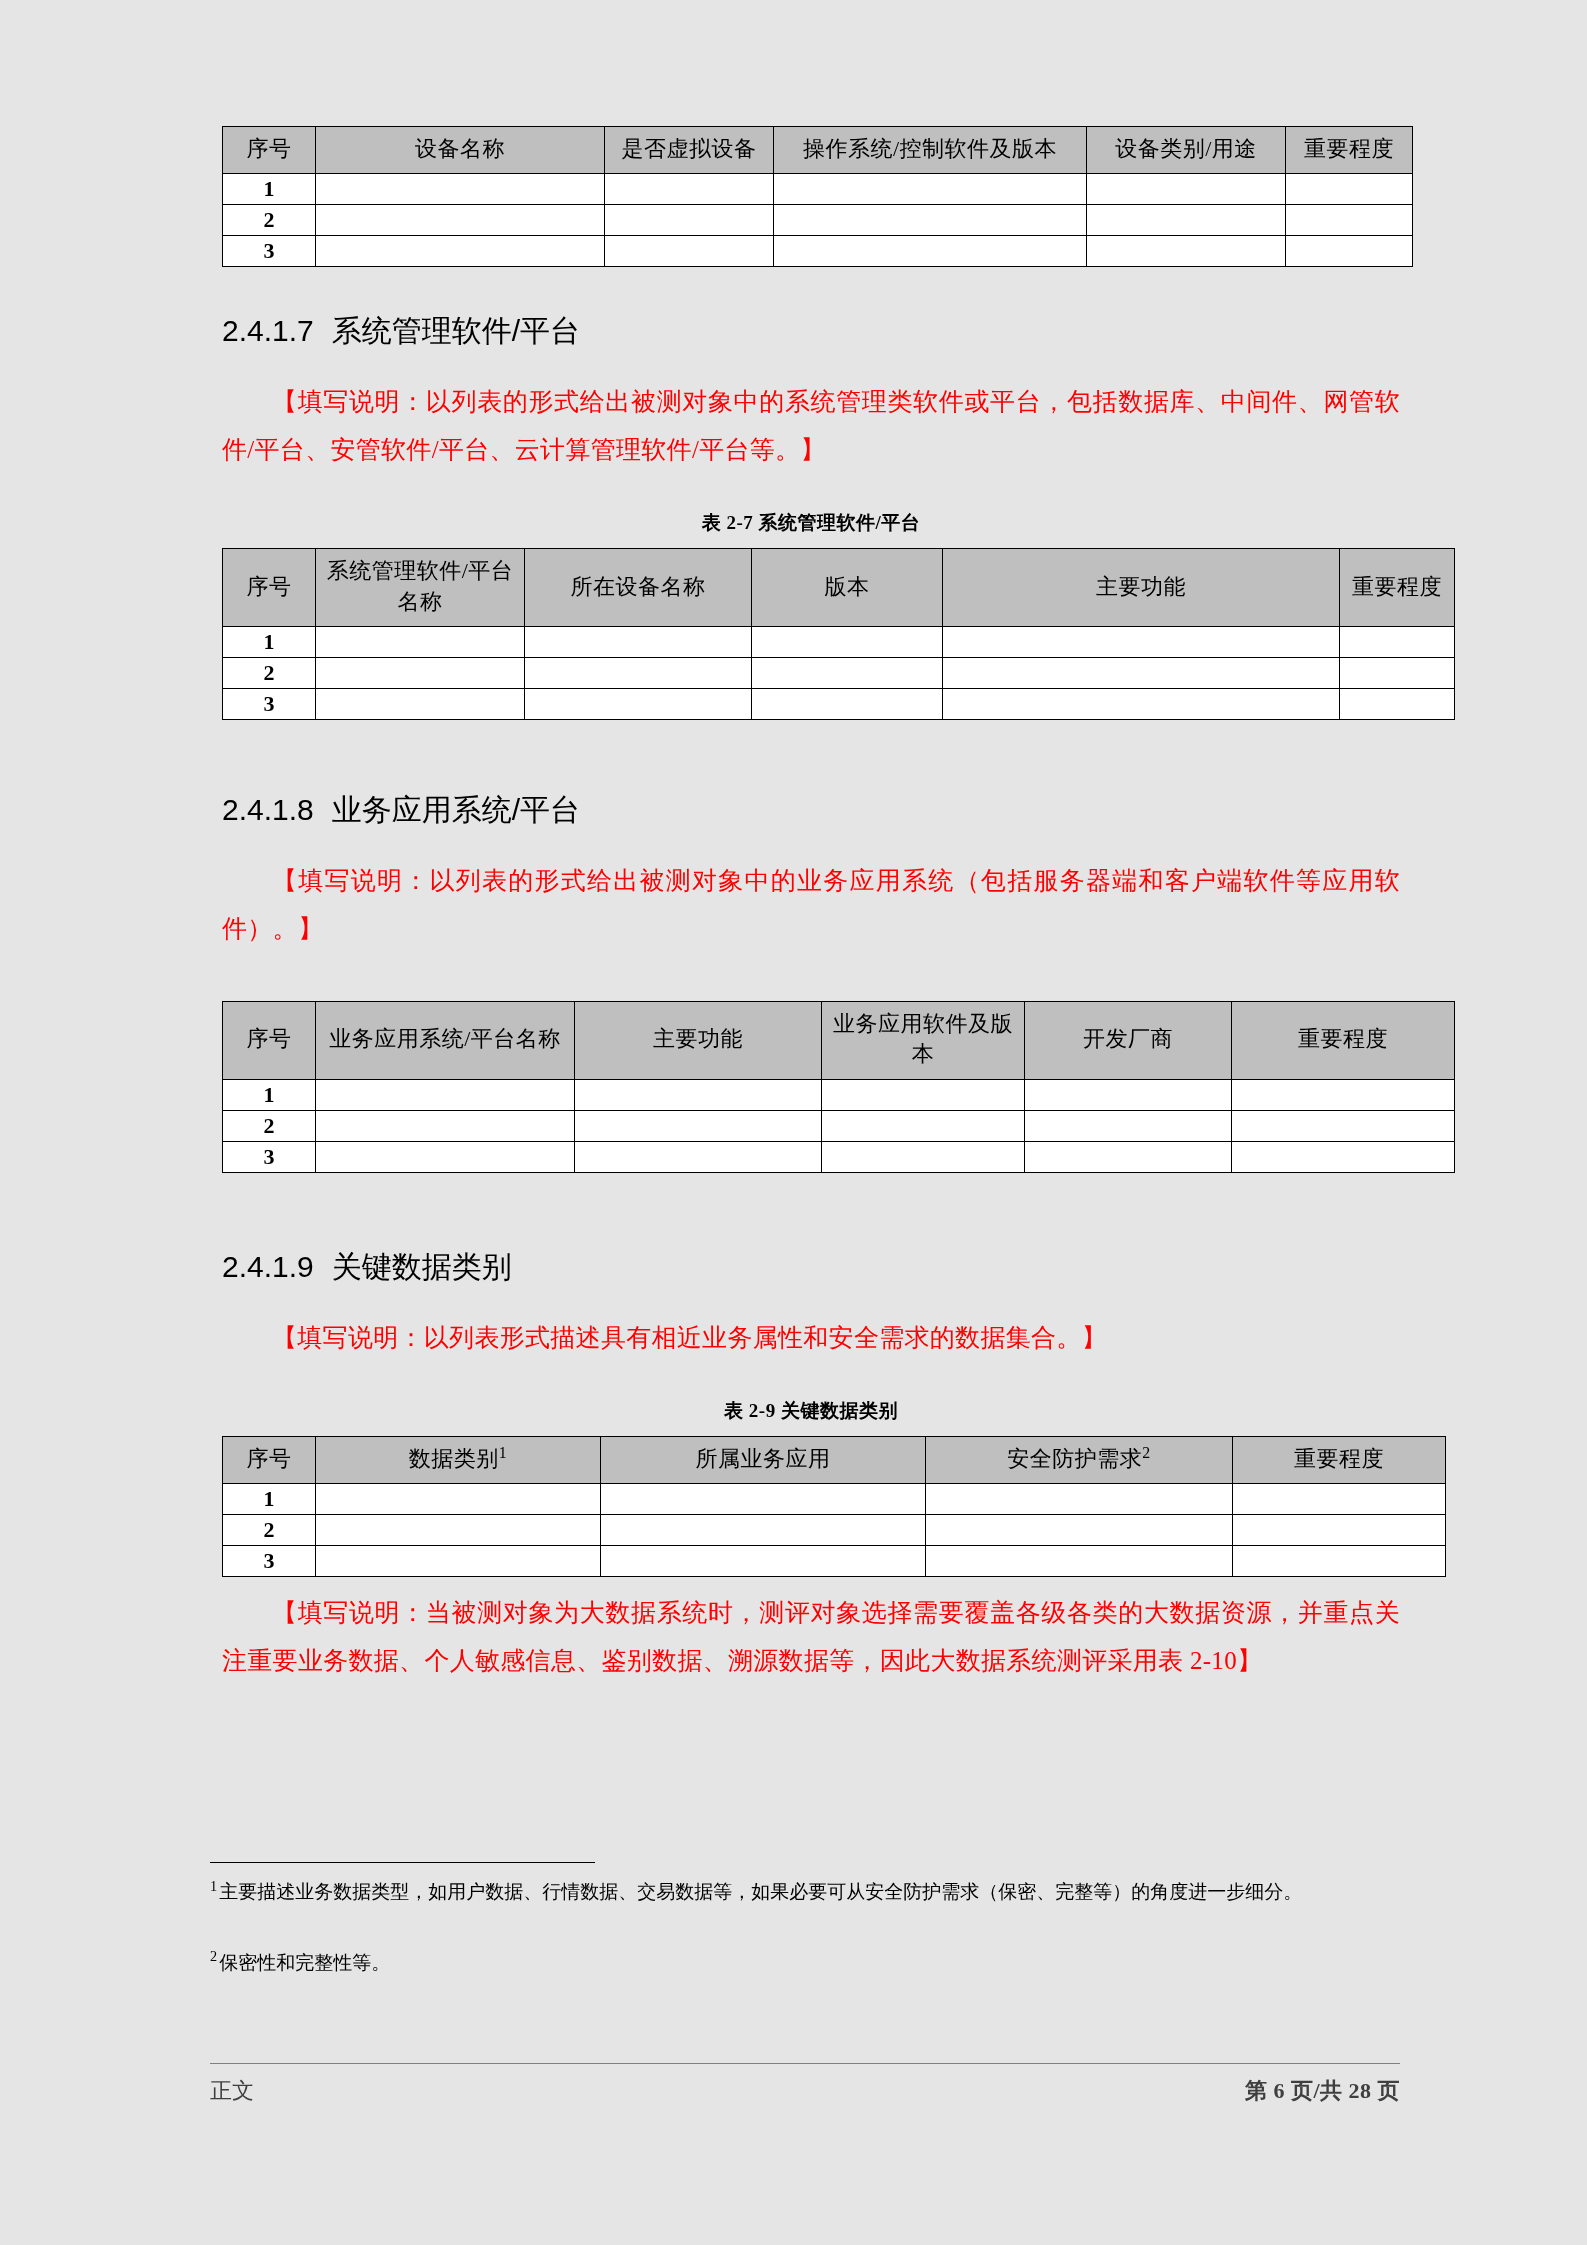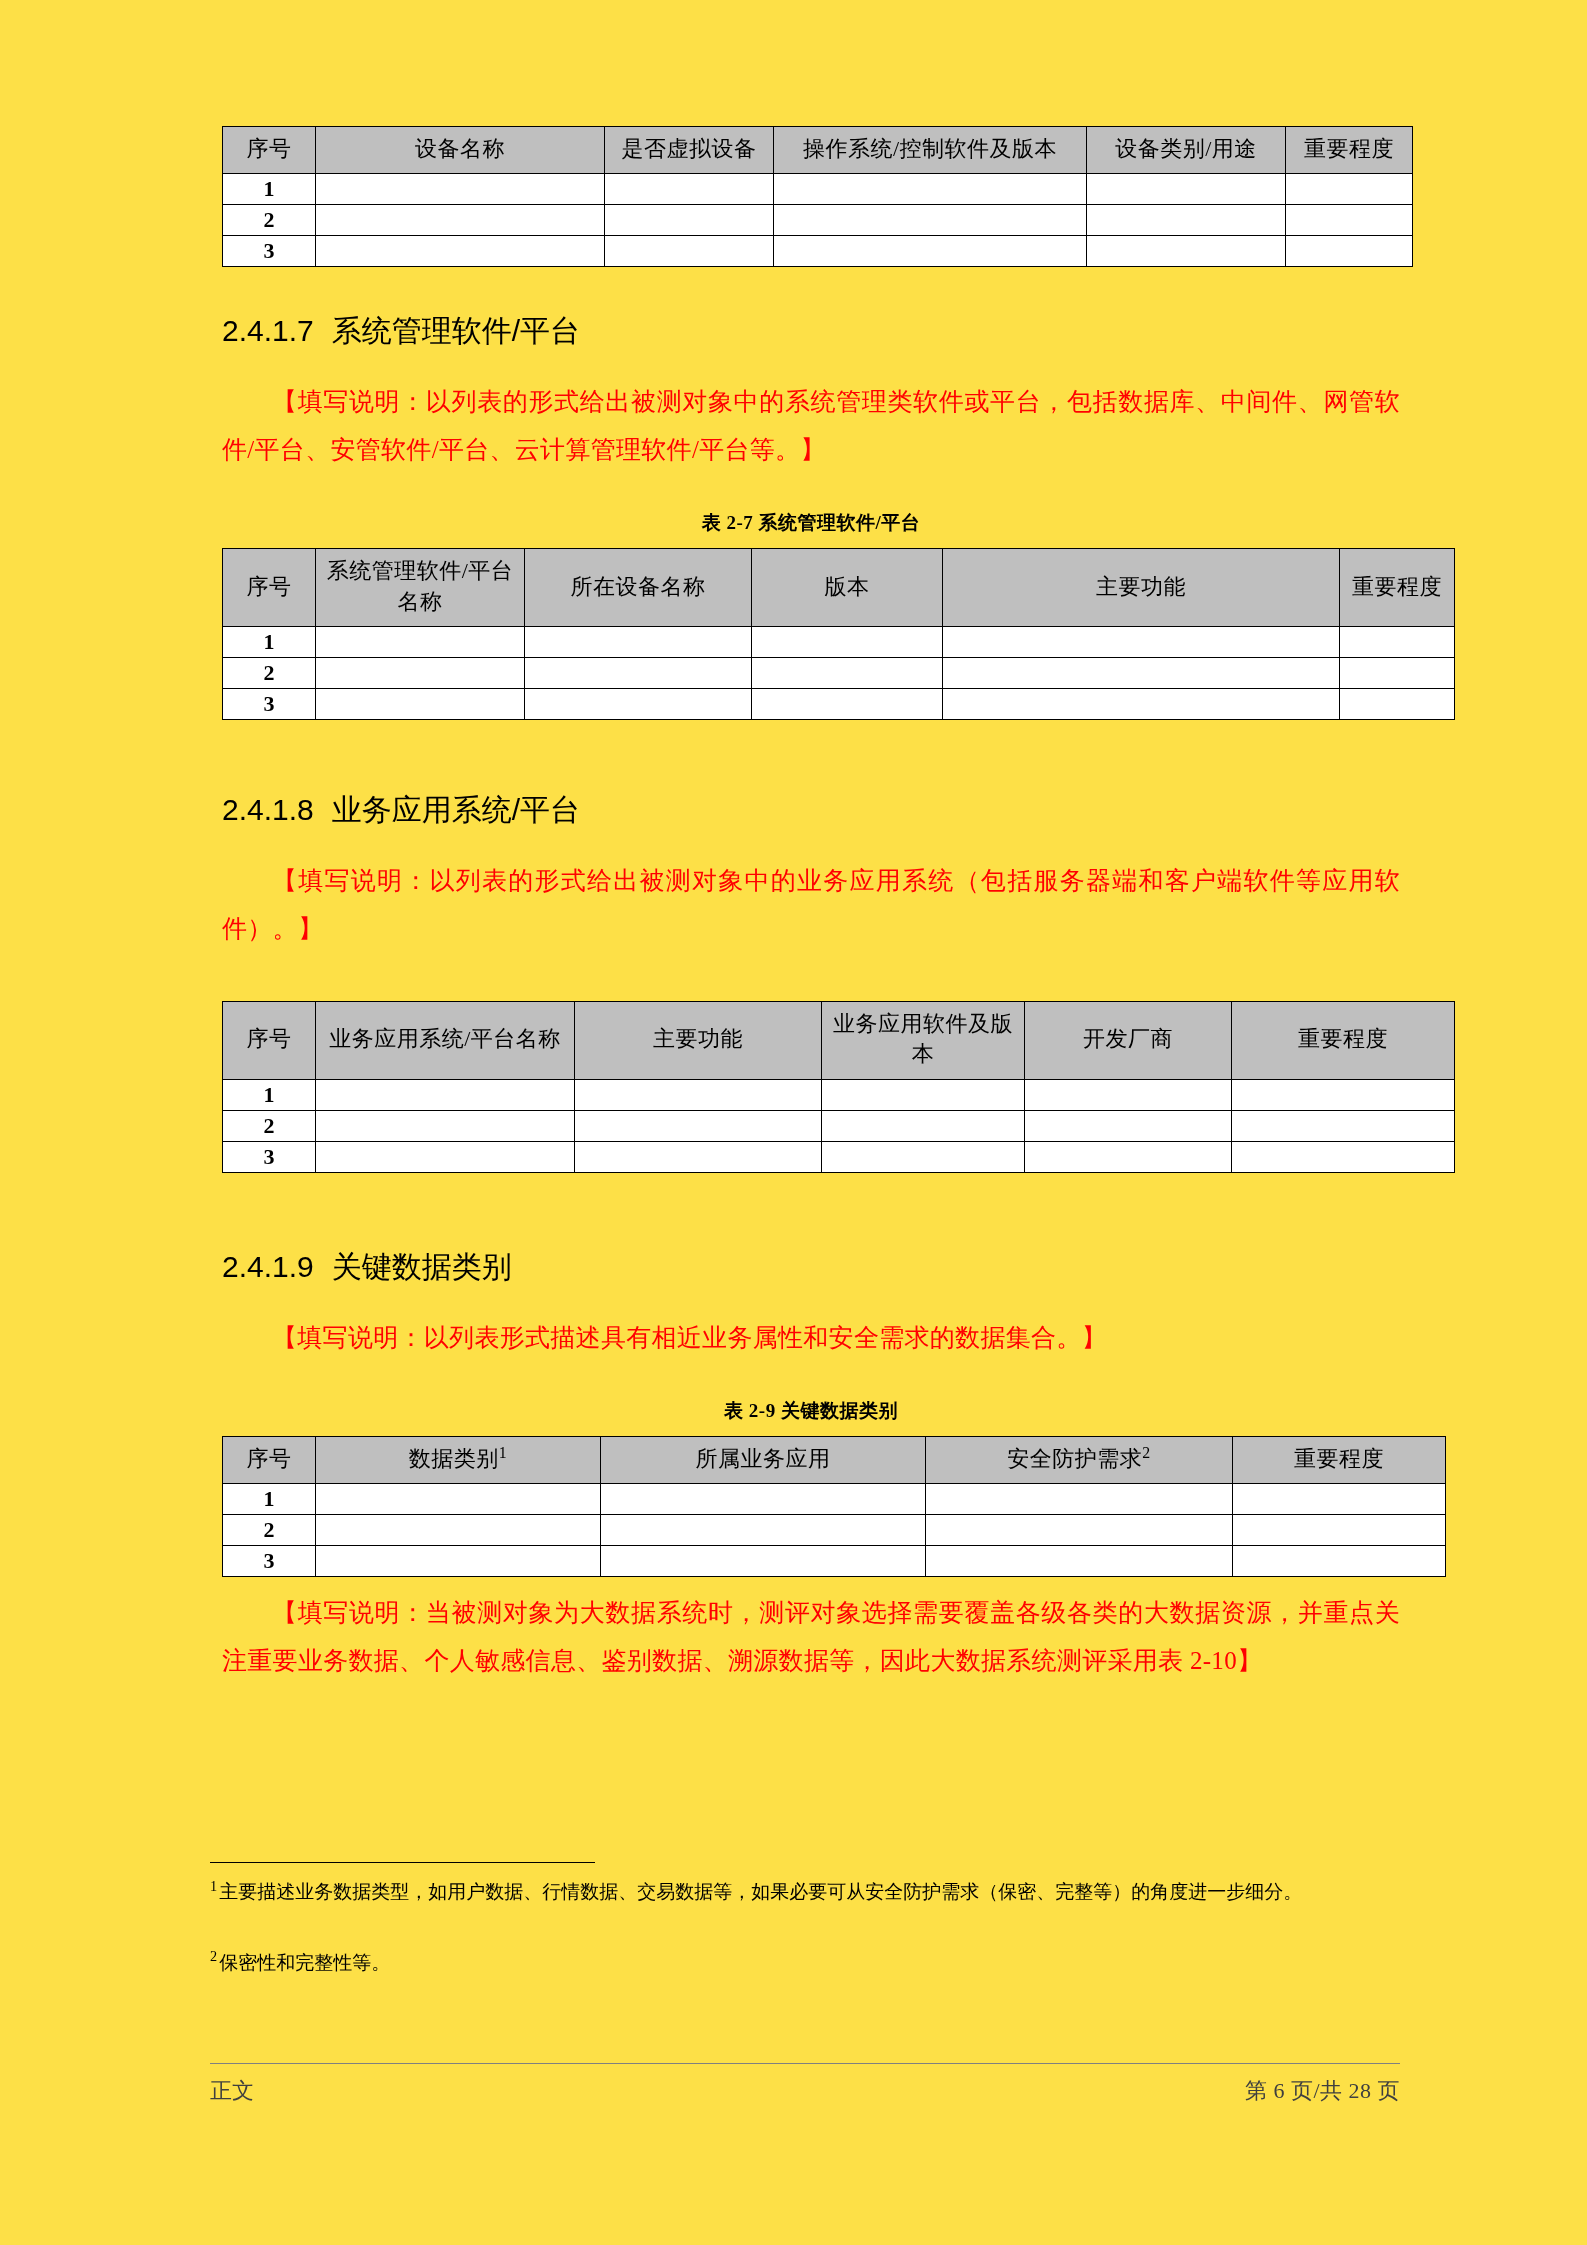--- a/index.html
+++ b/index.html
@@ -8,21 +8,21 @@
     background: #ffffff;
   }
   body {
     font-family: "Liberation Serif", "DejaVu Serif", serif;
     color: #000000;
   }
   .page {
     position: relative;
     width: 1587px;
     height: 2245px;
-    background: #fde047;
+    background: #e5e5e5;
     box-sizing: border-box;
     overflow: hidden;
   }
   .content {
     position: absolute;
     left: 222px;
     top: 0;
     width: 1178px;
   }
 
@@ -150,21 +150,21 @@
     margin-bottom: 12px;
   }
   .footer-row {
     display: flex;
     justify-content: space-between;
     align-items: flex-start;
     font-family: "Liberation Serif", "DejaVu Serif", serif;
     font-size: 22px;
     color: #3f3f3f;
   }
-  .footer-right { letter-spacing: 0.5px; }
+  .footer-right { letter-spacing: 0.5px; font-weight: bold; }
 </style>
 </head>
 <body>
 
 <div class="page">
   <div class="content">
 
     <div class="sp-44"></div>
     <div class="sp-60"></div>
     <div class="sp-22"></div>

